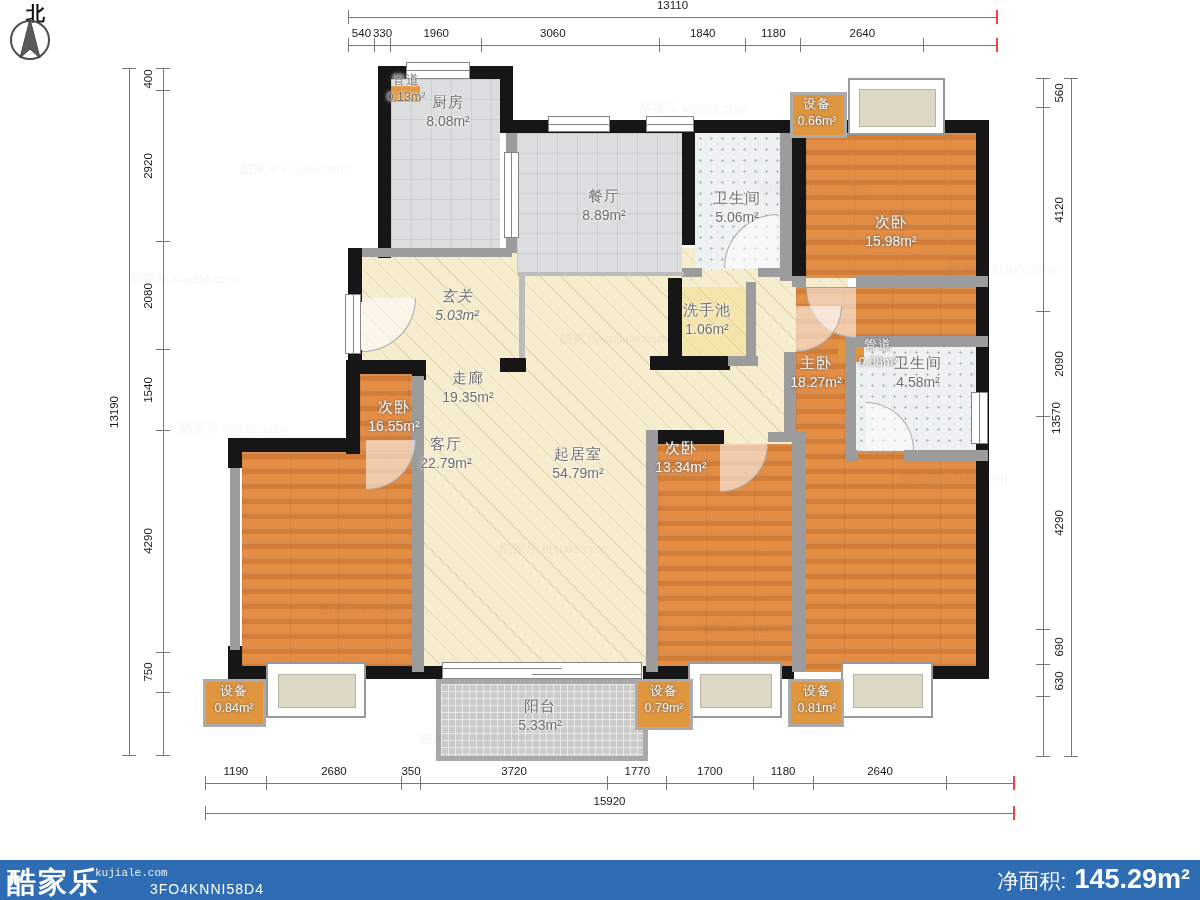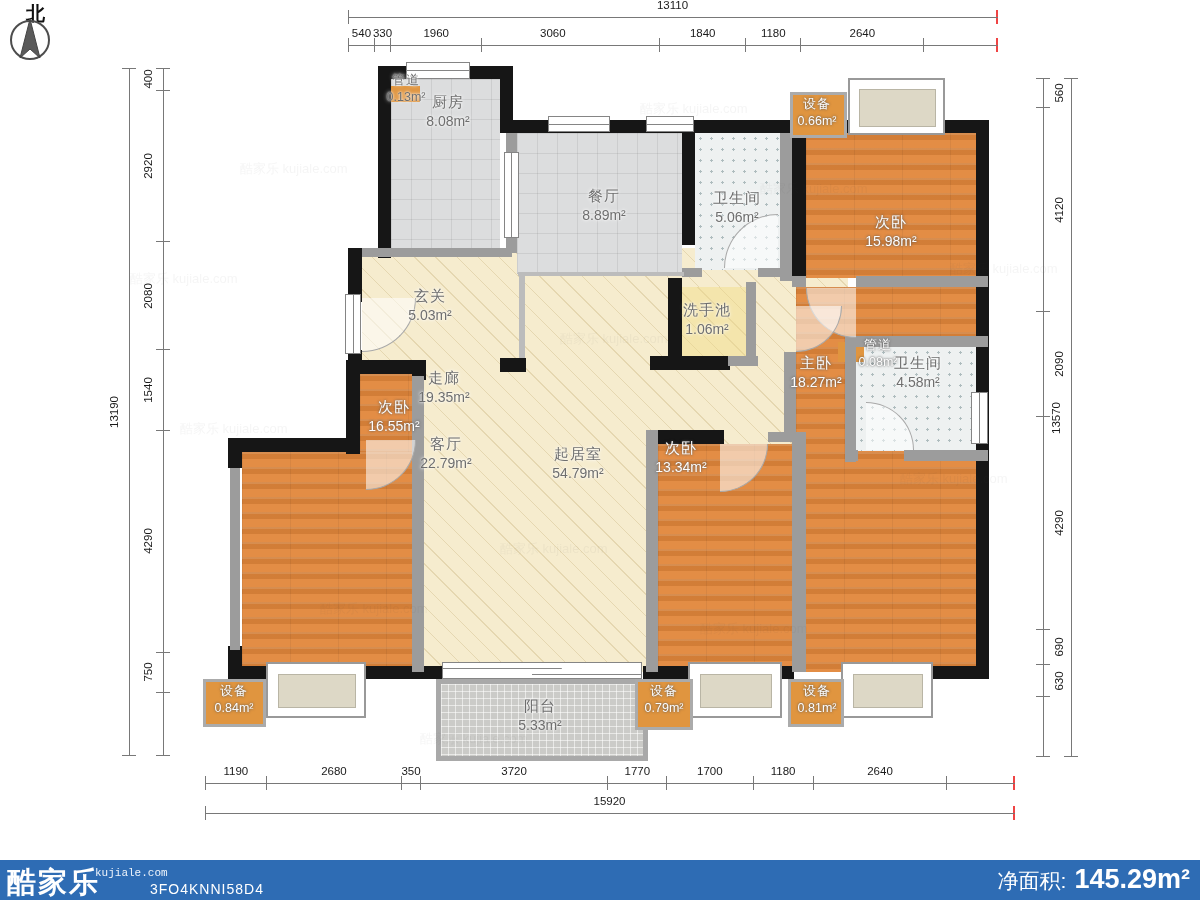--- a/index.html
+++ b/index.html
@@ -195,29 +195,29 @@
       <span class="ar">5.06m²</span>
     </div>
   <div class="rlabel light small" style="left:817px;top:96px;">
     <span class="nm">设备</span>
       <span class="ar">0.66m²</span>
     </div>
   <div class="rlabel light" style="left:891px;top:212px;">
     <span class="nm">次卧</span>
       <span class="ar">15.98m²</span>
     </div>
-  <div class="rlabel dark" style="left:430px;top:286px;">
+  <div class="rlabel dark" style="left:457px;top:286px;font-style:italic;">
     <span class="nm">玄关</span>
       <span class="ar">5.03m²</span>
     </div>
   <div class="rlabel dark" style="left:707px;top:300px;">
     <span class="nm">洗手池</span>
       <span class="ar">1.06m²</span>
     </div>
-  <div class="rlabel dark" style="left:444px;top:368px;">
+  <div class="rlabel dark" style="left:468px;top:368px;">
     <span class="nm">走廊</span>
       <span class="ar">19.35m²</span>
     </div>
   <div class="rlabel light" style="left:394px;top:397px;">
     <span class="nm">次卧</span>
       <span class="ar">16.55m²</span>
     </div>
   <div class="rlabel dark" style="left:446px;top:434px;">
     <span class="nm">客厅</span>
       <span class="ar">22.79m²</span>

